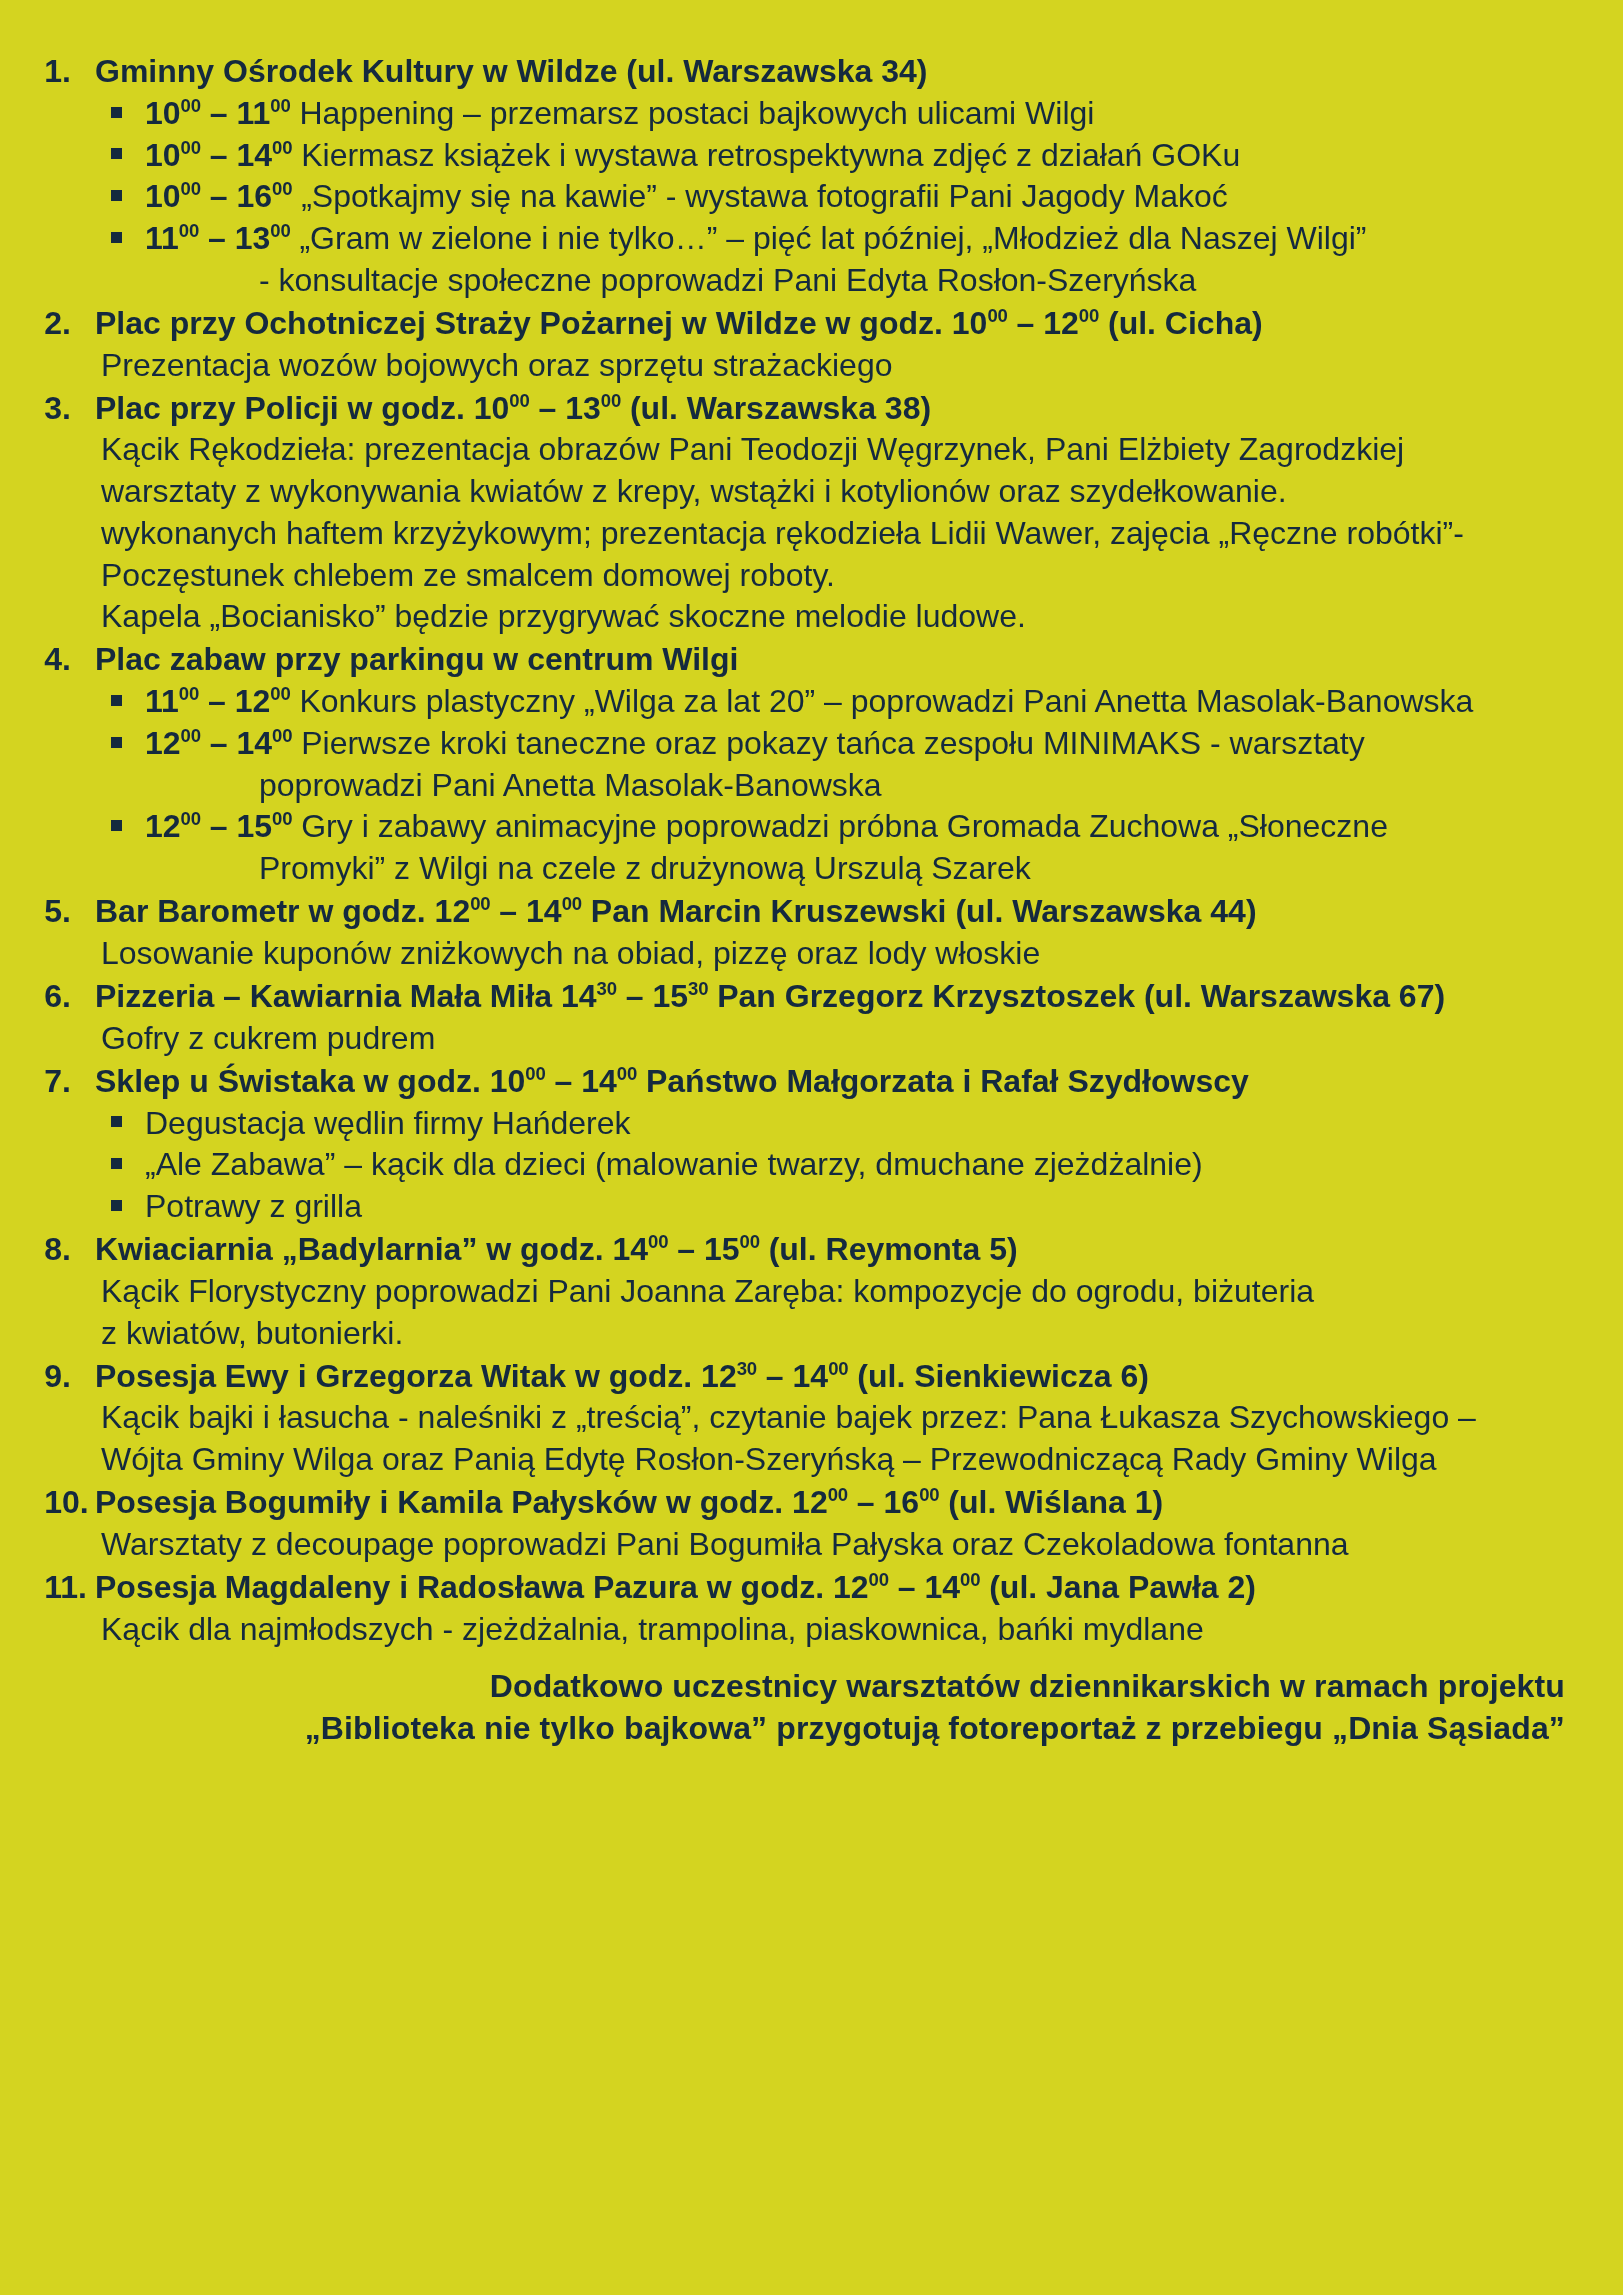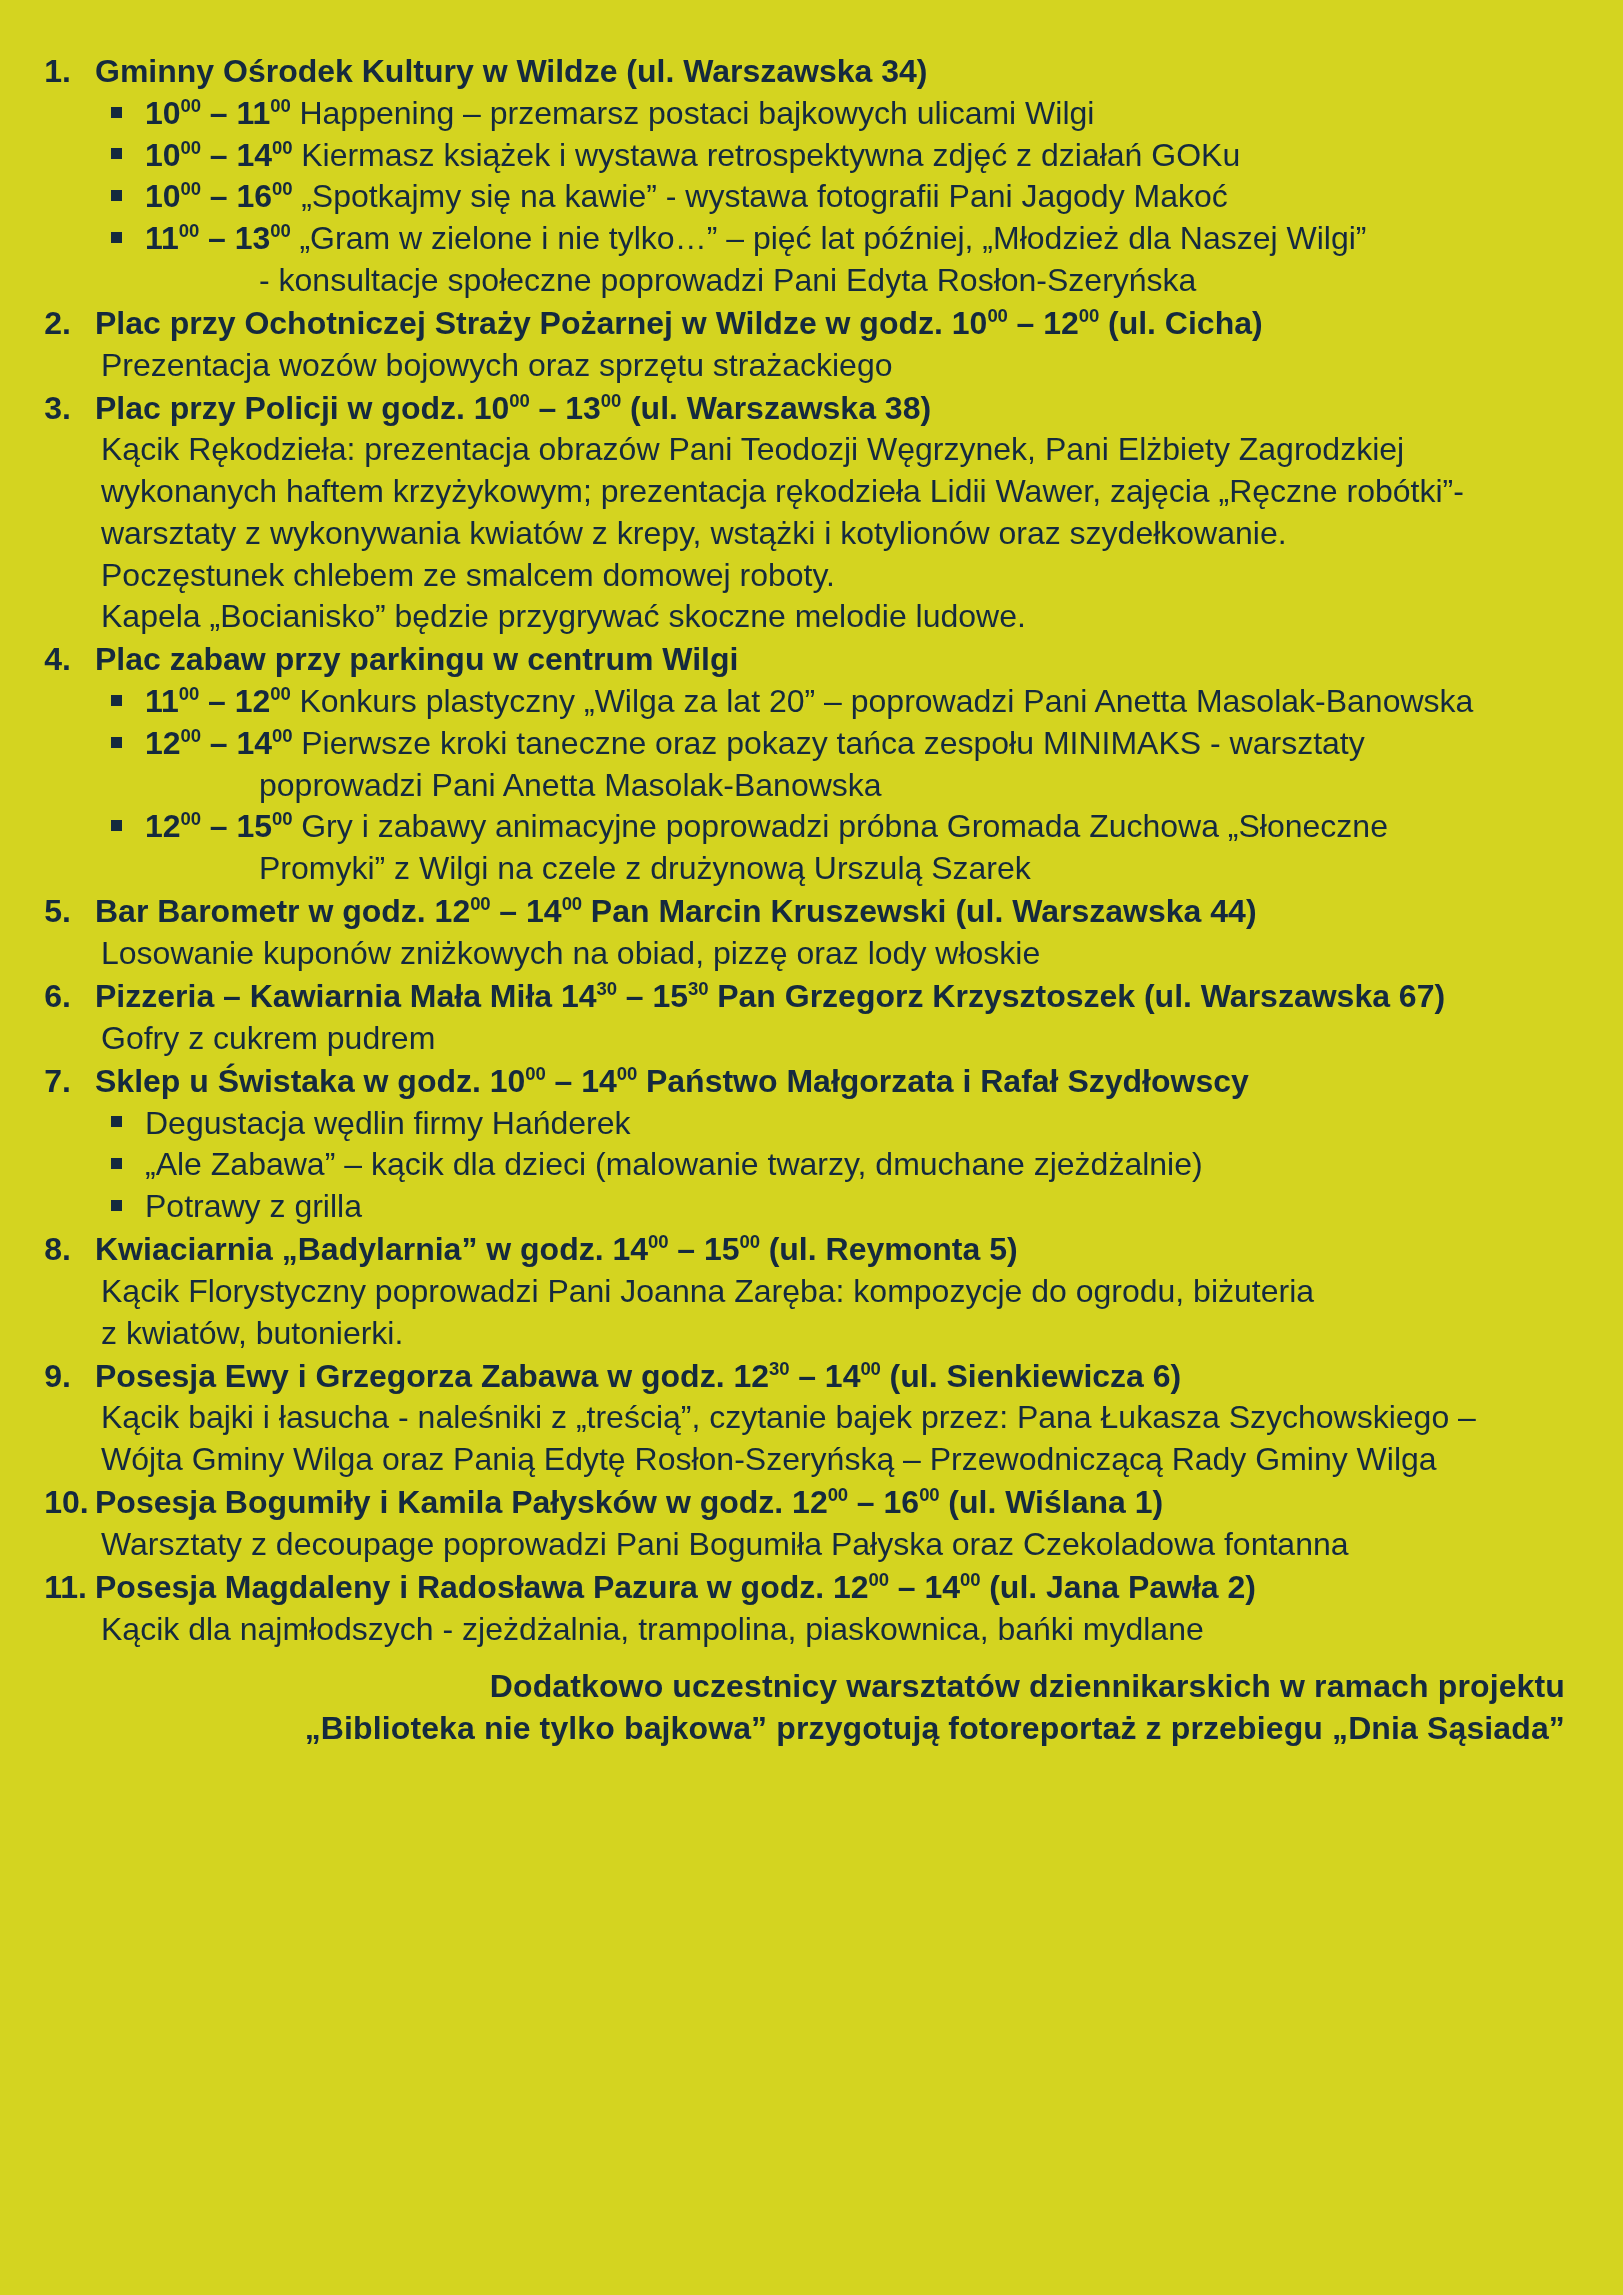--- a/index.html
+++ b/index.html
@@ -132,22 +132,22 @@
           <span class="head-text"><span class="b">Plac przy Ochotniczej Straży Pożarnej w Wildze w godz. </span><span class="b">10<sup>00</sup> – 12<sup>00</sup></span><span class="n"> (ul. Cicha)</span></span>
         </div>
         <div class="body-line">Prezentacja wozów bojowych oraz sprzętu strażackiego</div>
       </li>
       <li class="item">
         <div class="item-head">
           <span class="num">3.</span>
           <span class="head-text"><span class="b">Plac przy Policji w godz. </span><span class="b">10<sup>00</sup> – 13<sup>00</sup></span><span class="n"> (ul. Warszawska 38)</span></span>
         </div>
         <div class="body-line">Kącik Rękodzieła: prezentacja obrazów Pani Teodozji Węgrzynek, Pani Elżbiety Zagrodzkiej</div>
+        <div class="body-line">warsztaty z wykonywania kwiatów z krepy, wstążki i kotylionów oraz szydełkowanie.</div>
         <div class="body-line">wykonanych haftem krzyżykowym; prezentacja rękodzieła Lidii Wawer, zajęcia „Ręczne robótki”-</div>
-        <div class="body-line">warsztaty z wykonywania kwiatów z krepy, wstążki i kotylionów oraz szydełkowanie.</div>
         <div class="body-line">Poczęstunek chlebem ze smalcem domowej roboty.</div>
         <div class="body-line"><span class="u">Kapela „Bocianisko” będzie przygrywać skoczne melodie ludowe.</span></div>
       </li>
       <li class="item">
         <div class="item-head">
           <span class="num">4.</span>
           <span class="head-text"><span class="b">Plac zabaw przy parkingu w centrum Wilgi</span></span>
         </div>
         <ul class="sub-list">
           <li class="sub-item">
@@ -204,21 +204,21 @@
         <div class="item-head">
           <span class="num">8.</span>
           <span class="head-text"><span class="b">Kwiaciarnia „Badylarnia” w godz. </span><span class="b">14<sup>00</sup> – 15<sup>00</sup></span><span class="n"> (ul. Reymonta 5)</span></span>
         </div>
         <div class="body-line">Kącik Florystyczny poprowadzi Pani Joanna Zaręba: kompozycje do ogrodu, biżuteria</div>
         <div class="body-line">z kwiatów, butonierki.</div>
       </li>
       <li class="item">
         <div class="item-head">
           <span class="num">9.</span>
-          <span class="head-text"><span class="b">Posesja Ewy i Grzegorza Zabawa w godz. </span><span class="b">12<sup>30</sup> – 14<sup>00</sup></span><span class="n"> (ul. Sienkiewicza 6)</span></span>
+          <span class="head-text"><span class="b">Posesja Ewy i Grzegorza Witak w godz. </span><span class="b">12<sup>30</sup> – 14<sup>00</sup></span><span class="n"> (ul. Sienkiewicza 6)</span></span>
         </div>
         <div class="body-line">Kącik bajki i łasucha - naleśniki z „treścią”, czytanie bajek przez: Pana Łukasza Szychowskiego –</div>
         <div class="body-line">Wójta Gminy Wilga oraz Panią Edytę Rosłon-Szeryńską – Przewodniczącą Rady Gminy Wilga</div>
       </li>
       <li class="item">
         <div class="item-head">
           <span class="num">10.</span>
           <span class="head-text"><span class="b">Posesja Bogumiły i Kamila Pałysków w godz. </span><span class="b">12<sup>00</sup> – 16<sup>00</sup></span><span class="n"> (ul. Wiślana 1)</span></span>
         </div>
         <div class="body-line">Warsztaty z decoupage poprowadzi Pani Bogumiła Pałyska oraz <span class="u">Czekoladowa fontanna</span></div>

